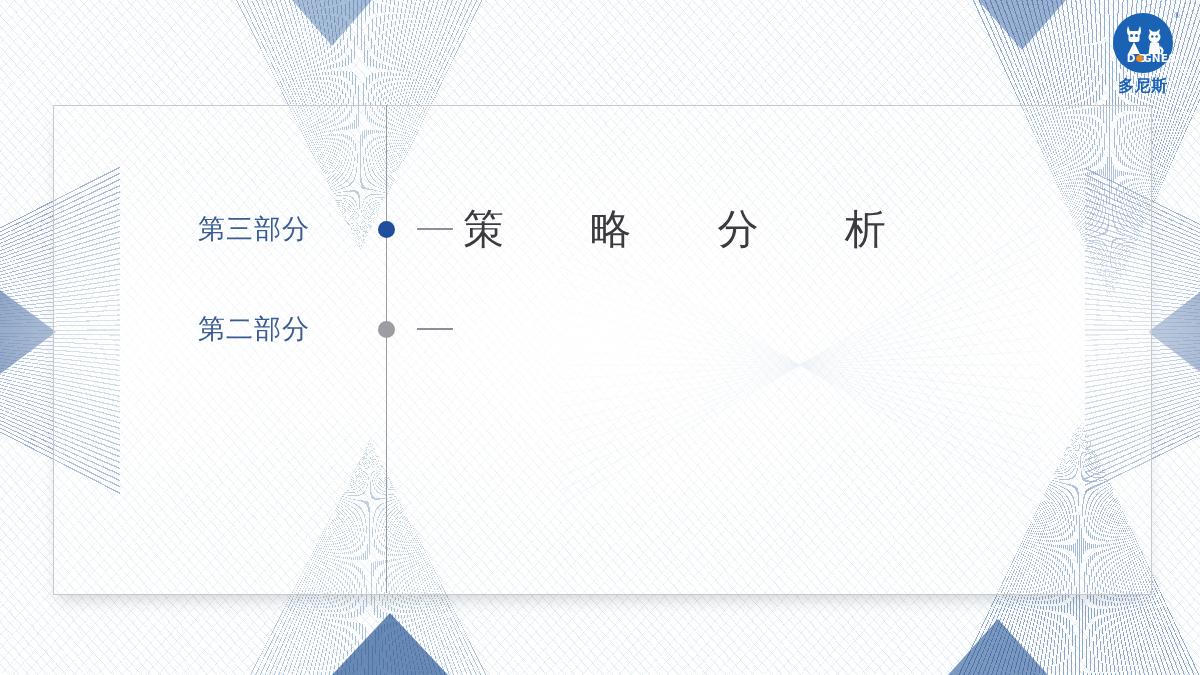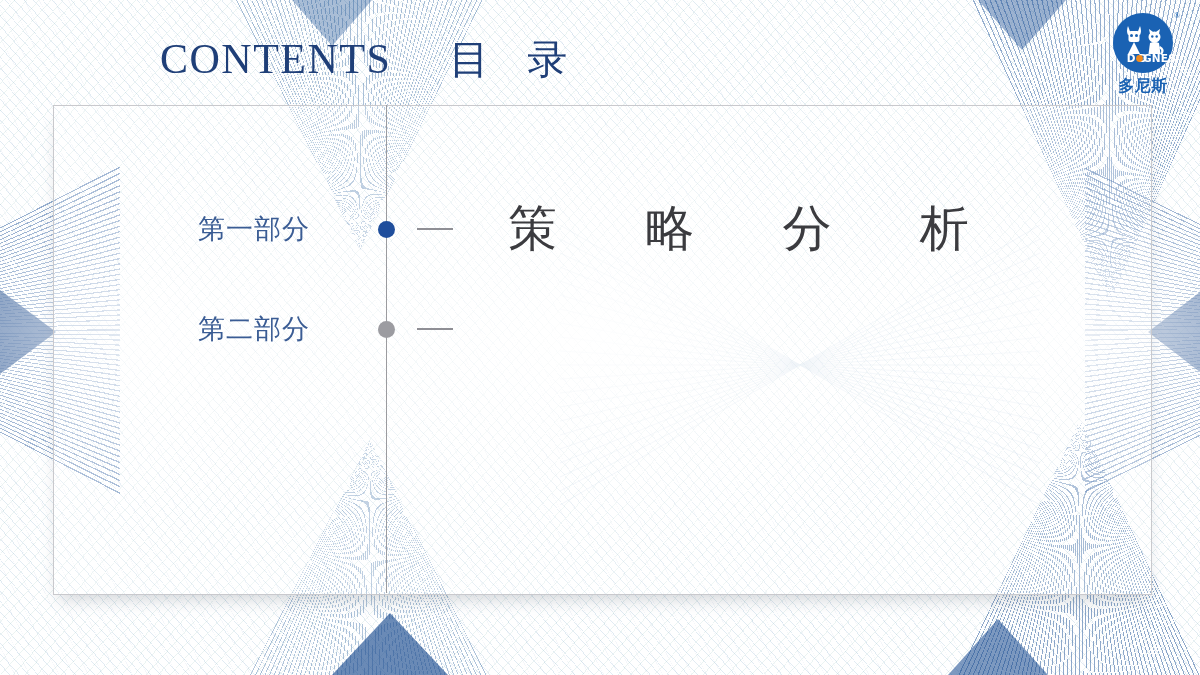--- a/index.html
+++ b/index.html
@@ -276,23 +276,23 @@
 
   .row-dash {
     position: absolute;
     left: 417px;
     width: 36px;
     height: 2px;
     background: #8f8f95;
   }
   .row-title {
     position: absolute;
-    left: 508px;
-    font-family: "Liberation Serif", "DejaVu Serif", serif;
-    font-size: 49px;
+    left: 463px;
+    font-family: "Liberation Serif", "DejaVu Serif", serif;
+    font-size: 41px;
     letter-spacing: 38px;
     color: #3b3b3f;
     white-space: nowrap;
   }
 </style>
 </head>
 <body>
 
 <div class="slide">
 
@@ -316,24 +316,20 @@
 
   <svg class="cross-rays" viewBox="0 0 480 280">
     <g stroke="#9ebbd6" stroke-width="0.6" fill="none" opacity="0.65">
       <path d="M0,0 L480,280 M0,14 L480,266 M0,28 L480,252 M0,42 L480,238 M0,56 L480,224 M0,70 L480,210 M0,84 L480,196 M0,98 L480,182 M0,112 L480,168 M0,126 L480,154 M0,140 L480,140"></path>
       <path d="M0,280 L480,0 M0,266 L480,14 M0,252 L480,28 M0,238 L480,42 M0,224 L480,56 M0,210 L480,70 M0,196 L480,84 M0,182 L480,98 M0,168 L480,112 M0,154 L480,126"></path>
     </g>
   </svg>
 
   <div class="bg-layer bg-wash"></div>
 
-  <div class="title-row">
-    <div class="title-en">CONTENTS</div>
-    <div class="title-cn">目 录</div>
-  </div>
 
   <div class="logo">
     <div class="logo-mark">
       <svg width="70" height="70" viewBox="0 0 70 70">
         <circle cx="35" cy="33" r="30" fill="#1a62b3"></circle>
 
         <g fill="#ffffff">
           <path d="M20 16 q-2 5 0 9 l3 -1 z"></path>
           <path d="M32 16 q2 5 0 9 l-3 -1 z"></path>
           <rect x="20.5" y="21" width="11" height="11" rx="2.5"></rect>
@@ -361,21 +357,21 @@
     </div>
     <div class="logo-cn">多尼斯</div>
   </div>
 
   <div class="frame"></div>
   <div class="divider"></div>
 
   <div class="rows">
 
     <div class="row row-1">
-      <div class="row-label">第一部分</div>
+      <div class="row-label">第三部分</div>
       <div class="row-dot dot-blue"></div>
       <div class="row-dash"></div>
       <div class="row-title">策 略 分 析</div>
     </div>
 
     <div class="row row-2">
       <div class="row-label">第二部分</div>
       <div class="row-dot dot-gray"></div>
       <div class="row-dash"></div>
     </div>

